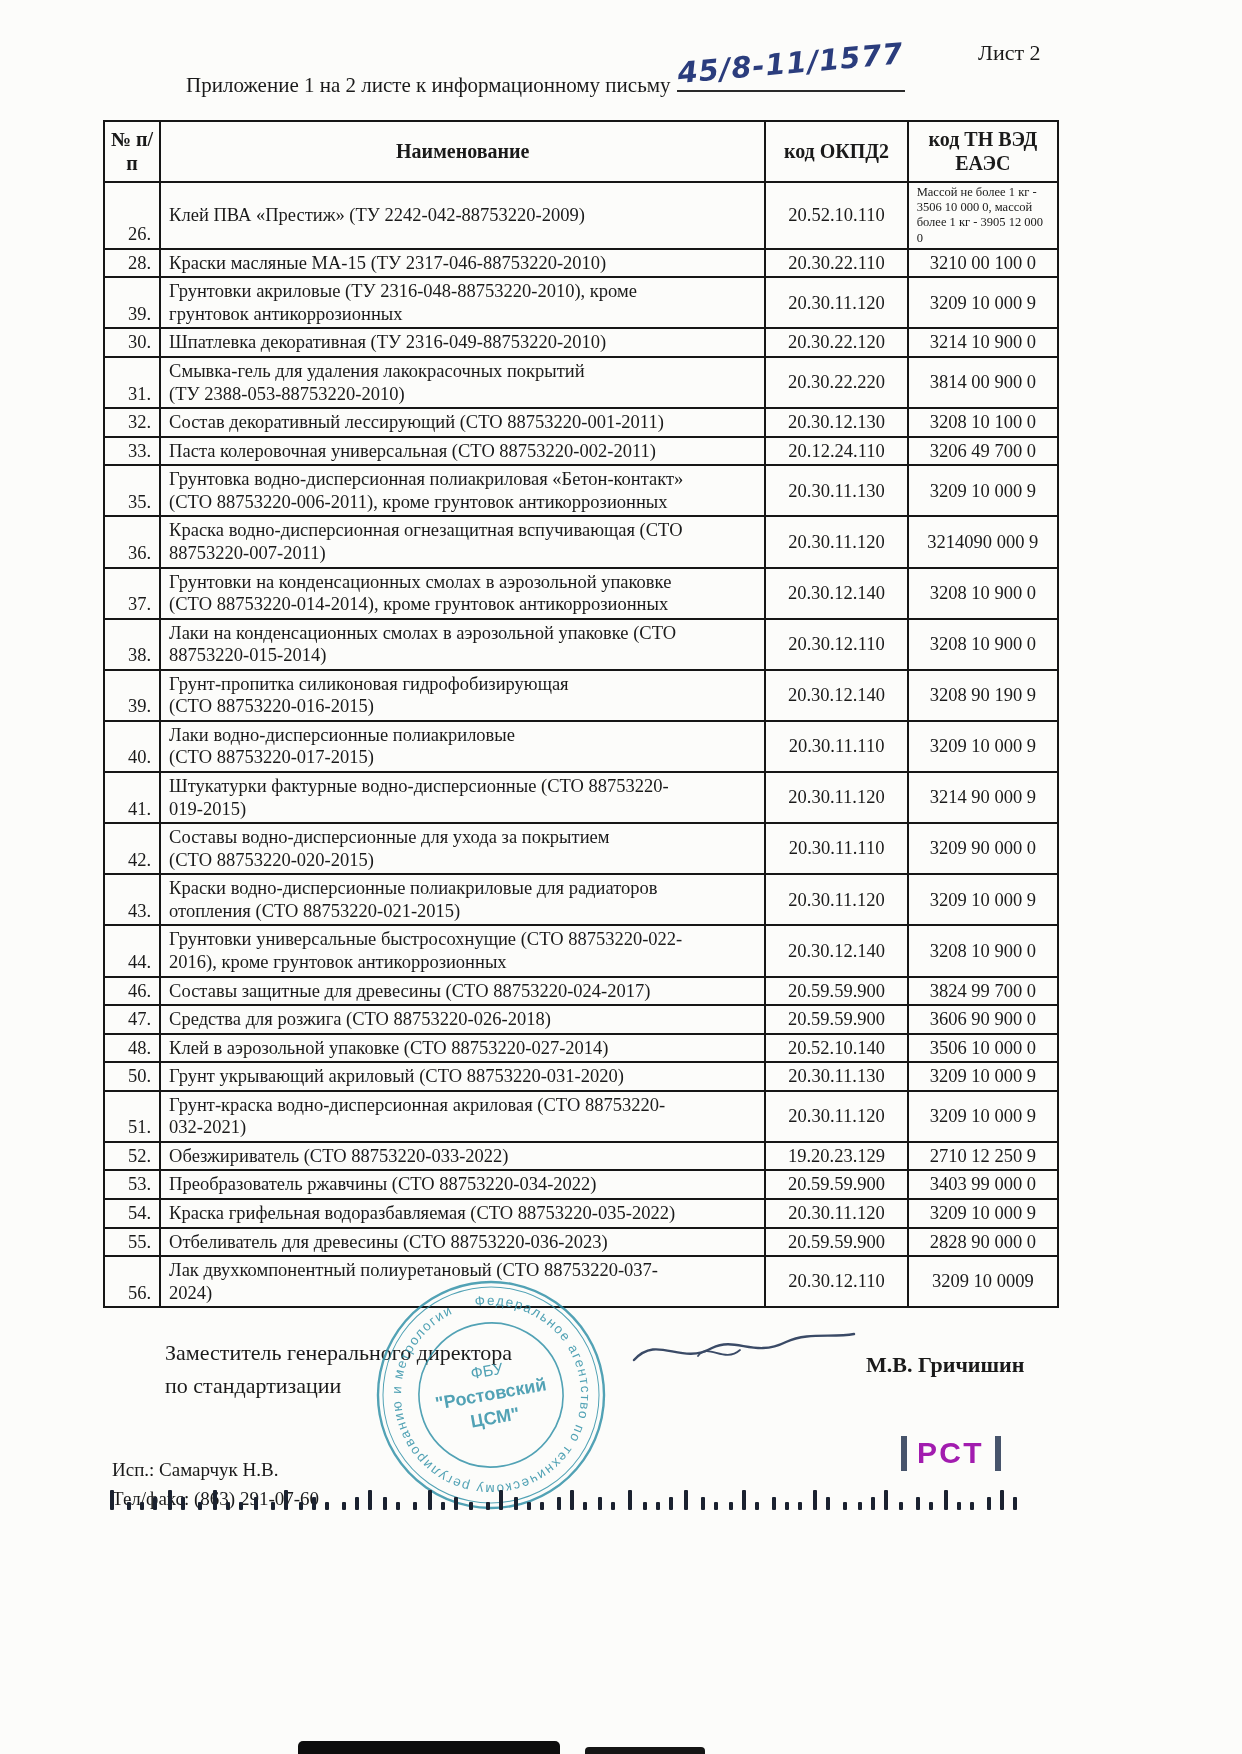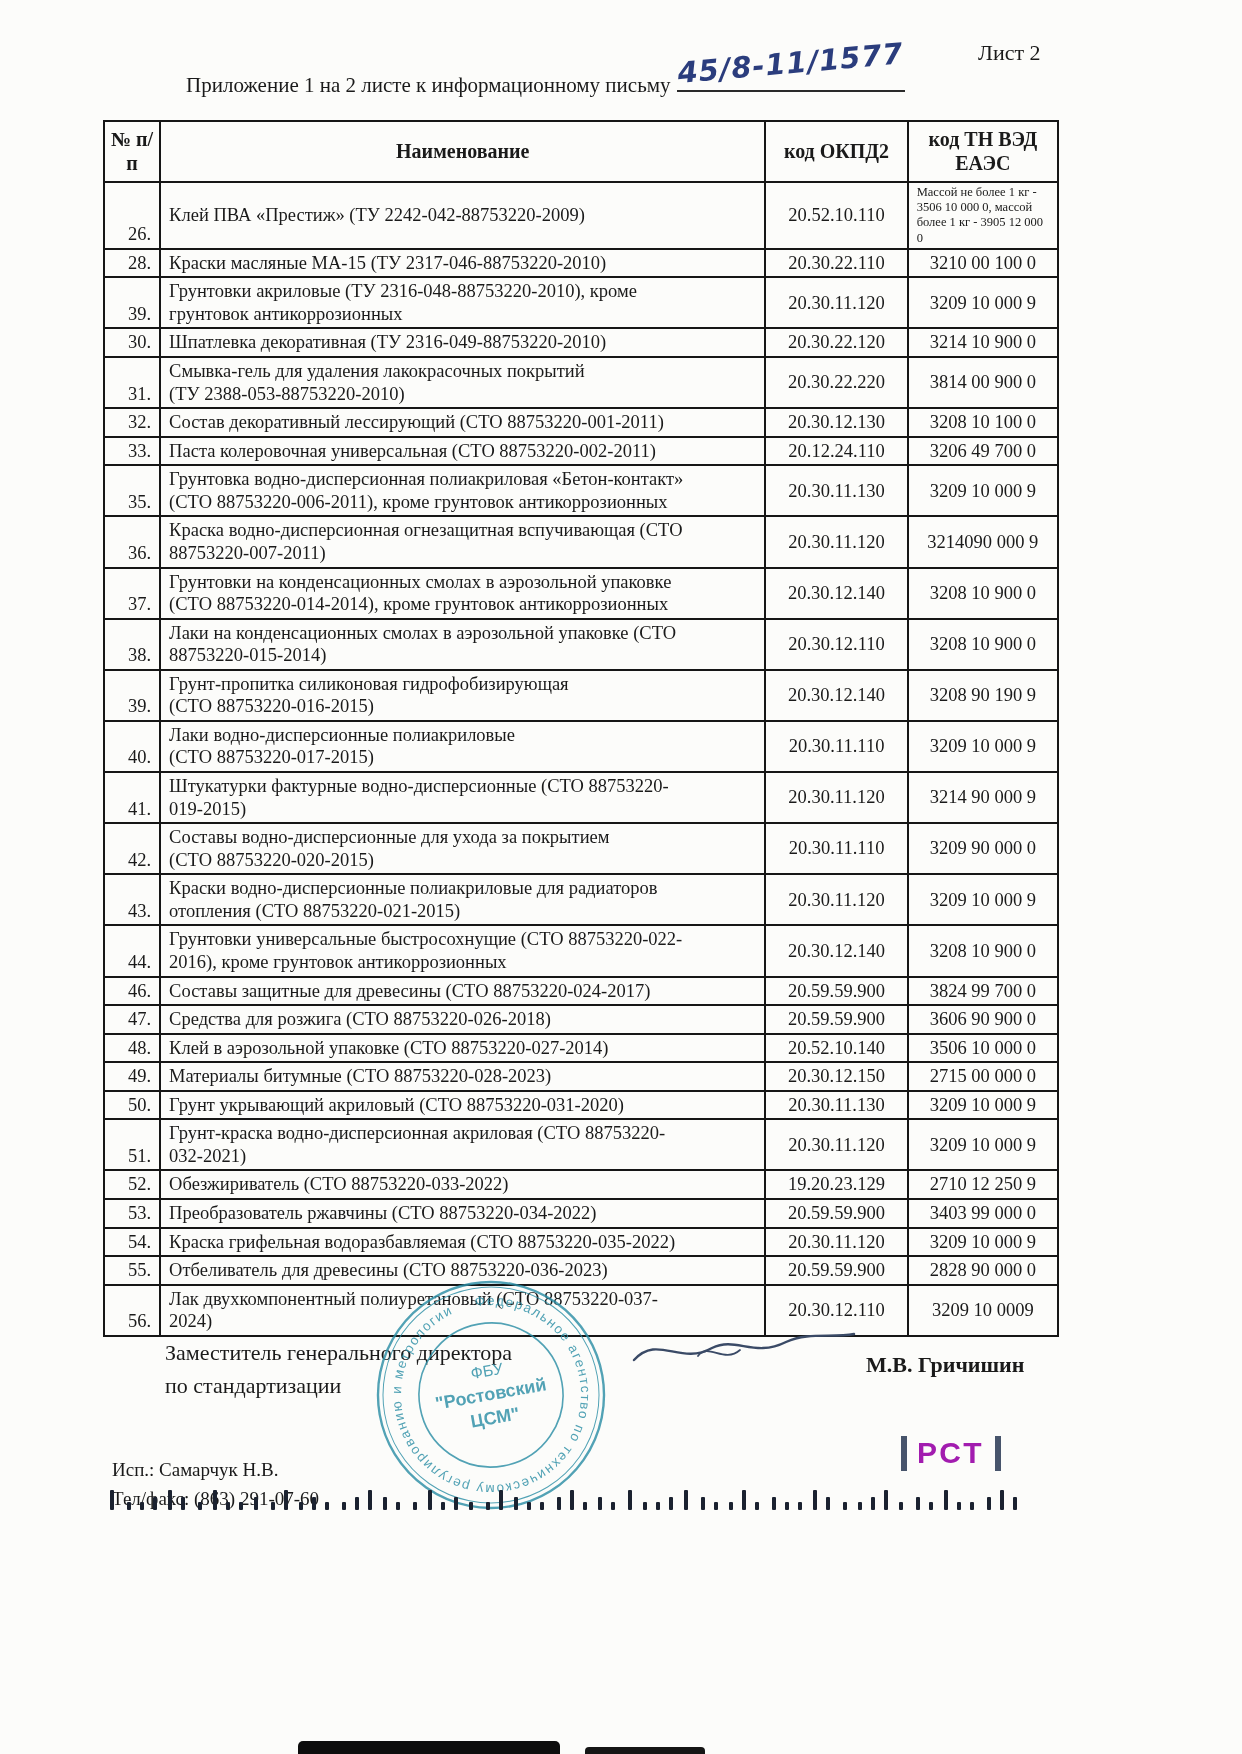--- a/index.html
+++ b/index.html
@@ -252,26 +252,20 @@
           <td class="td-code">20.59.59.900</td>
           <td class="td-code">3606 90 900 0</td>
         </tr>
         <tr>
           <td class="td-num">48.</td>
           <td class="td-name">Клей в аэрозольной упаковке (СТО 88753220-027-2014)</td>
           <td class="td-code">20.52.10.140</td>
           <td class="td-code">3506 10 000 0</td>
         </tr>
         <tr>
-          <td class="td-num">49.</td>
-          <td class="td-name">Материалы битумные (СТО 88753220-028-2023)</td>
-          <td class="td-code">20.30.12.150</td>
-          <td class="td-code">2715 00 000 0</td>
-        </tr>
-        <tr>
           <td class="td-num">50.</td>
           <td class="td-name">Грунт укрывающий акриловый (СТО 88753220-031-2020)</td>
           <td class="td-code">20.30.11.130</td>
           <td class="td-code">3209 10 000 9</td>
         </tr>
         <tr>
           <td class="td-num">51.</td>
           <td class="td-name">Грунт-краска водно-дисперсионная акриловая (СТО 88753220-
 032-2021)</td>
           <td class="td-code">20.30.11.120</td>

